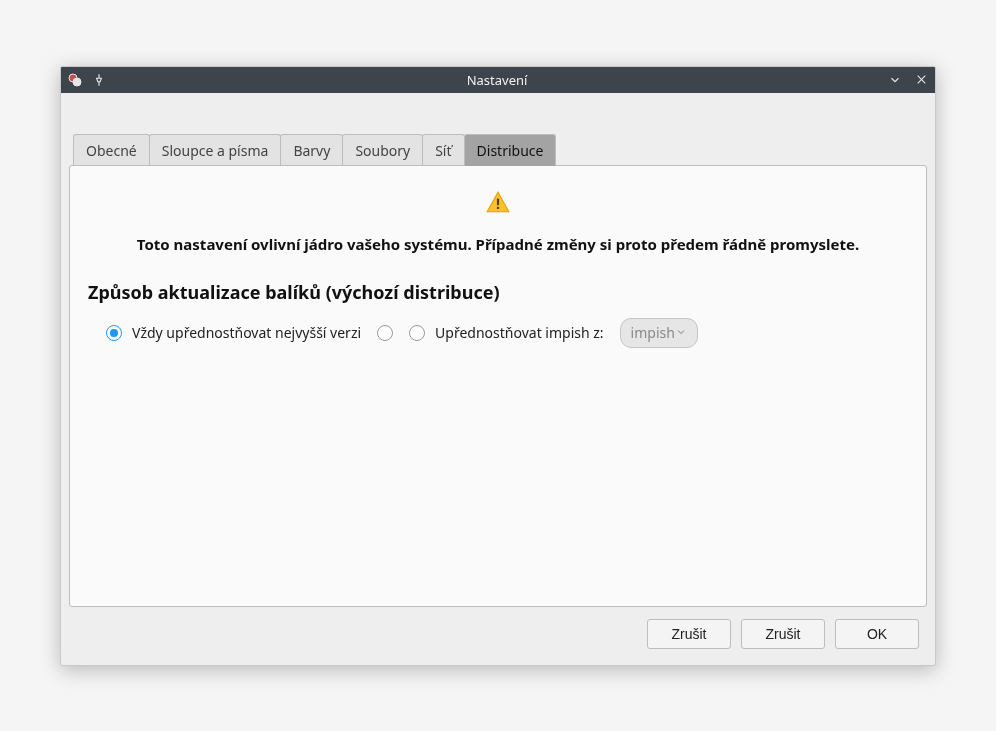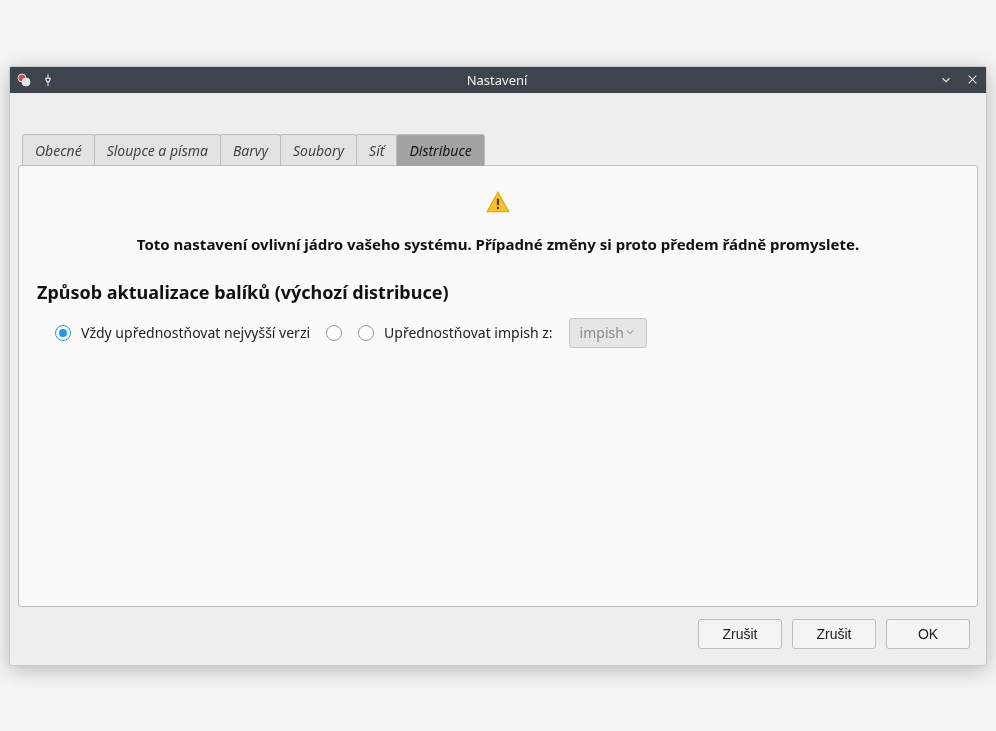--- a/index.html
+++ b/index.html
@@ -10,21 +10,21 @@
       height: 731px;
       background: #f5f5f5;
       font-family: "Segoe UI", "Noto Sans", Arial, sans-serif;
       font-size: 14px;
       color: #222;
       display: flex;
       align-items: center;
       justify-content: center;
     }
     .window {
-      width: 978px;
+      width: 876px;
       height: 600px;
       background: #eeeeee;
       border: 1px solid #c9c9c9;
       box-shadow: 0 4px 20px rgba(0,0,0,0.25);
       display: flex;
       flex-direction: column;
       border-radius: 2px;
       overflow: hidden;
     }
     .titlebar {
@@ -57,21 +57,20 @@
       padding: 6px 12px;
       background: #e3e3e3;
       border: 1px solid #bdbdbd;
       border-bottom: none;
       margin-right: -1px;
       color: #444;
       cursor: pointer;
       font-size: 14px;
       border-top-left-radius: 3px;
       border-top-right-radius: 3px;
-      font-style: italic;
     }
     .tab.active {
       background: #a3a3a3;
       color: #111;
       position: relative;
       z-index: 2;
       margin-top: 33px;
     }
     .tab-panel {
       flex: 1;
@@ -128,21 +127,21 @@
     .radio.selected { border: 1px solid #2196f3; }
     .radio .dot { width: 8px; height: 8px; border-radius: 50%; background: #2196f3; display:none; }
     .radio.selected .dot { display:block; }
     .radio-label { color: #222; cursor:pointer; }
     .select {
       flex: 1;
       height: 30px;
       border: 1px solid #c6c6c6;
       background: #e6e6e6;
       color: #8a8a8a;
-      border-radius: 3px;
+      border-radius: 11px;
       display: flex;
       align-items: center;
       justify-content: space-between;
       padding: 0 10px;
       margin-left: 6px;
       font-size: 14px;
     }
     .select .chev { color:#7a7a7a; }
     .footer {
       display: flex;

